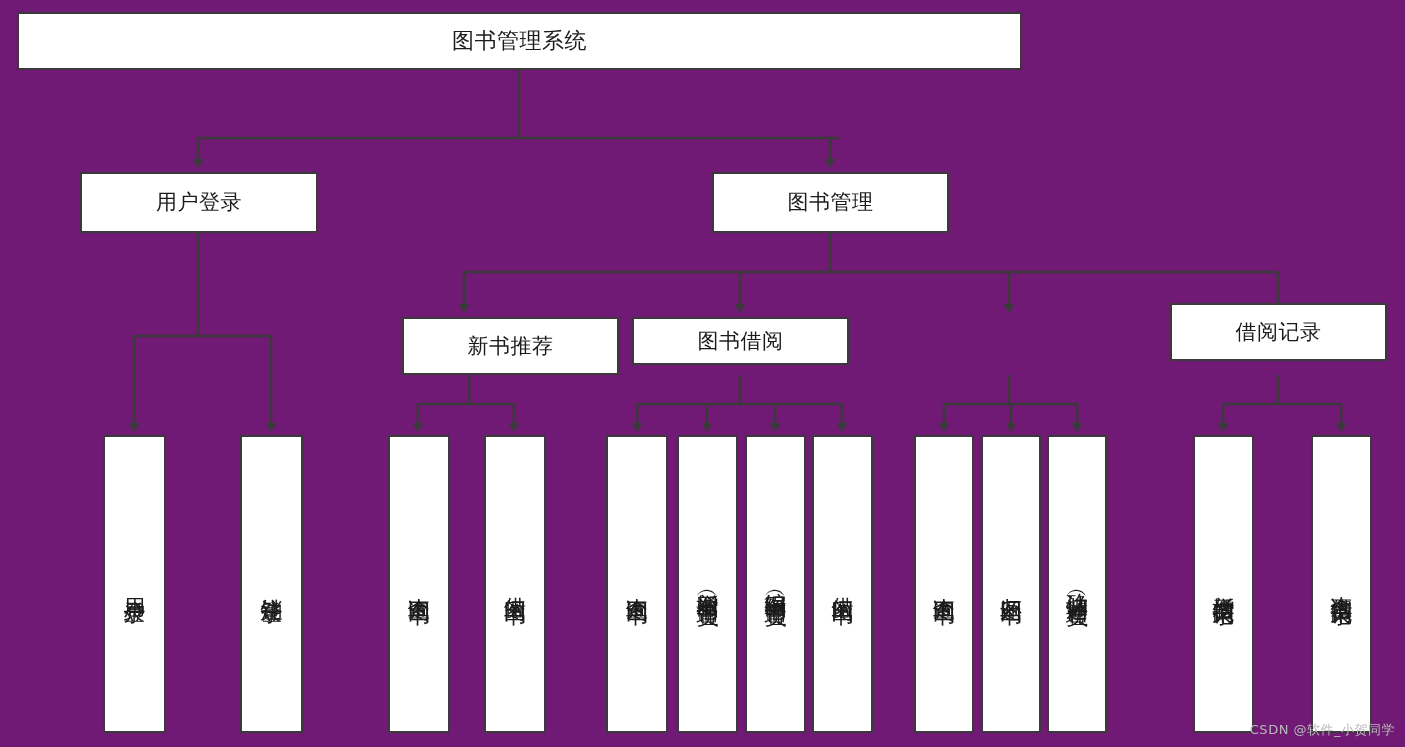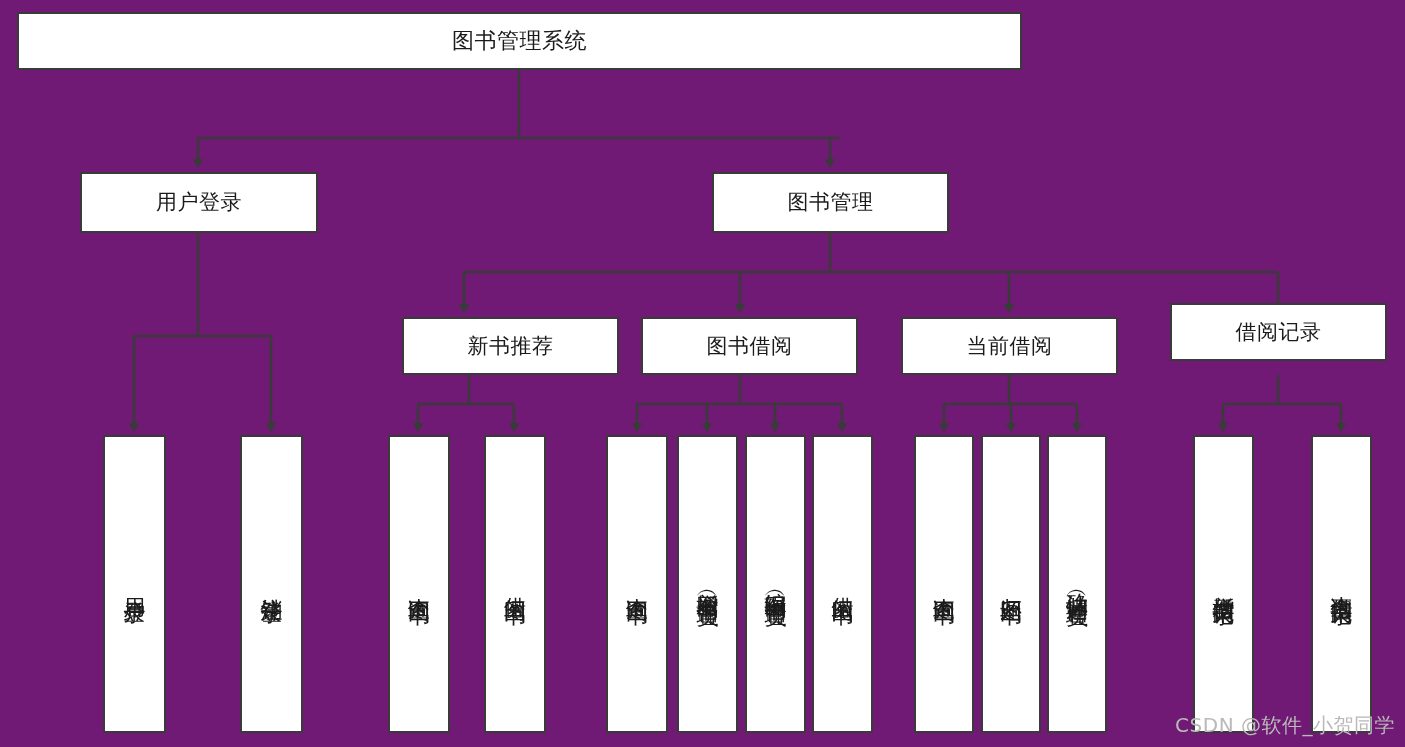--- a/index.html
+++ b/index.html
@@ -51,21 +51,21 @@
     text-orientation: upright;
     font-size: 22px;
     line-height: 1.28;
     letter-spacing: 2px;
     white-space: nowrap;
   }
   #watermark {
     position: absolute;
     right: 10px;
     bottom: 8px;
-    font-size: 20px;
+    font-size: 13px;
     color: #b9b9b9;
     letter-spacing: 0.5px;
     white-space: nowrap;
     font-family: "DejaVu Sans", "Liberation Sans", sans-serif;
   }
 </style>
 </head>
 <body>
 
 <div id="canvas">
@@ -127,25 +127,22 @@
   <div class="node" style="left:80px; top:172px; width:238px; height:61px;">
     <span class="label">用户登录</span>
   </div>
   <div class="node" style="left:712px; top:172px; width:237px; height:61px;">
     <span class="label">图书管理</span>
   </div>
 
   <div class="node" style="left:361px; top:317px; width:217px; height:58px;margin-left:41px;">
     <span class="label">新书推荐</span>
   </div>
-  <div class="node" style="left:632px; top:317px; width:217px; height:58px;margin-left:9px;">
+  <div class="node" style="left:632px; top:317px; width:217px; height:48px;">
     <span class="label">图书借阅</span>
-  </div>
-  <div class="node" style="left:901px; top:317px; width:217px; height:58px;">
-    <span class="label">当前借阅</span>
   </div>
   <div class="node" style="left:1170px; top:303px; width:217px; height:58px;">
     <span class="label">借阅记录</span>
   </div>
 
   <div class="node vert" style="left:103px; top:435px; width:63px; height:298px;">
     <span class="label">用户登录</span>
   </div>
   <div class="node vert" style="left:240px; top:435px; width:63px; height:298px;">
     <span class="label">注销登录</span>

